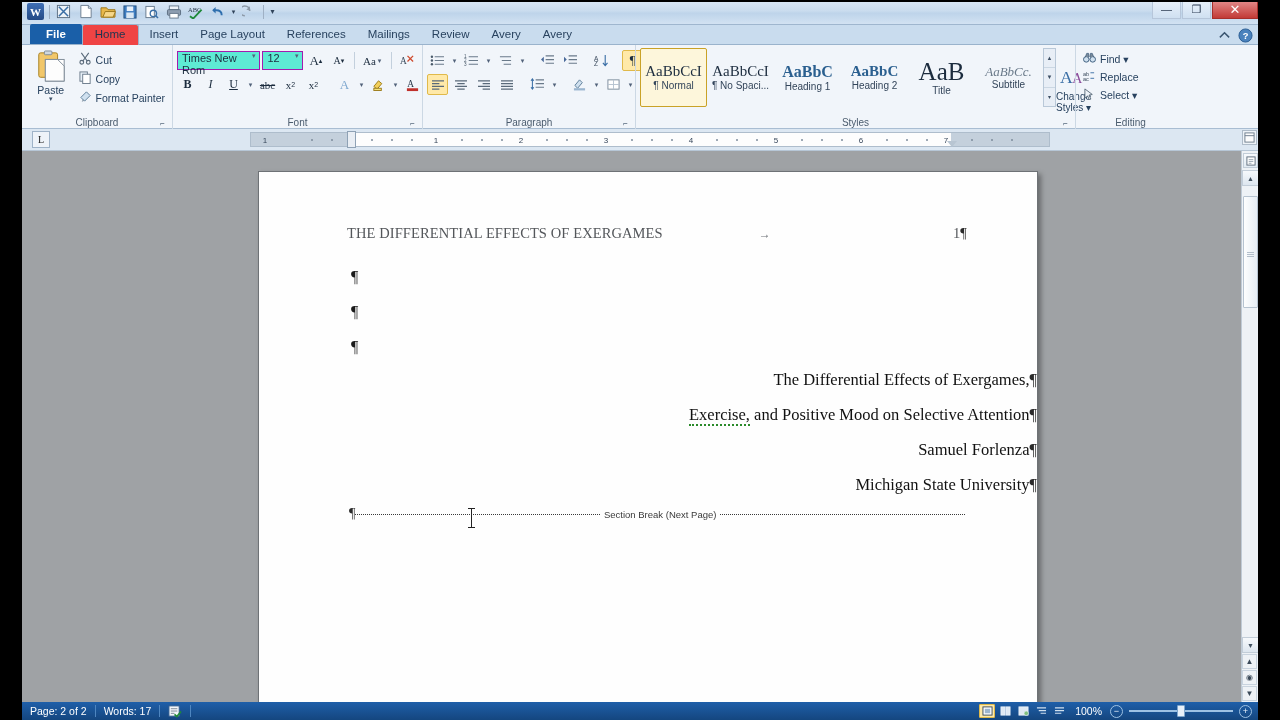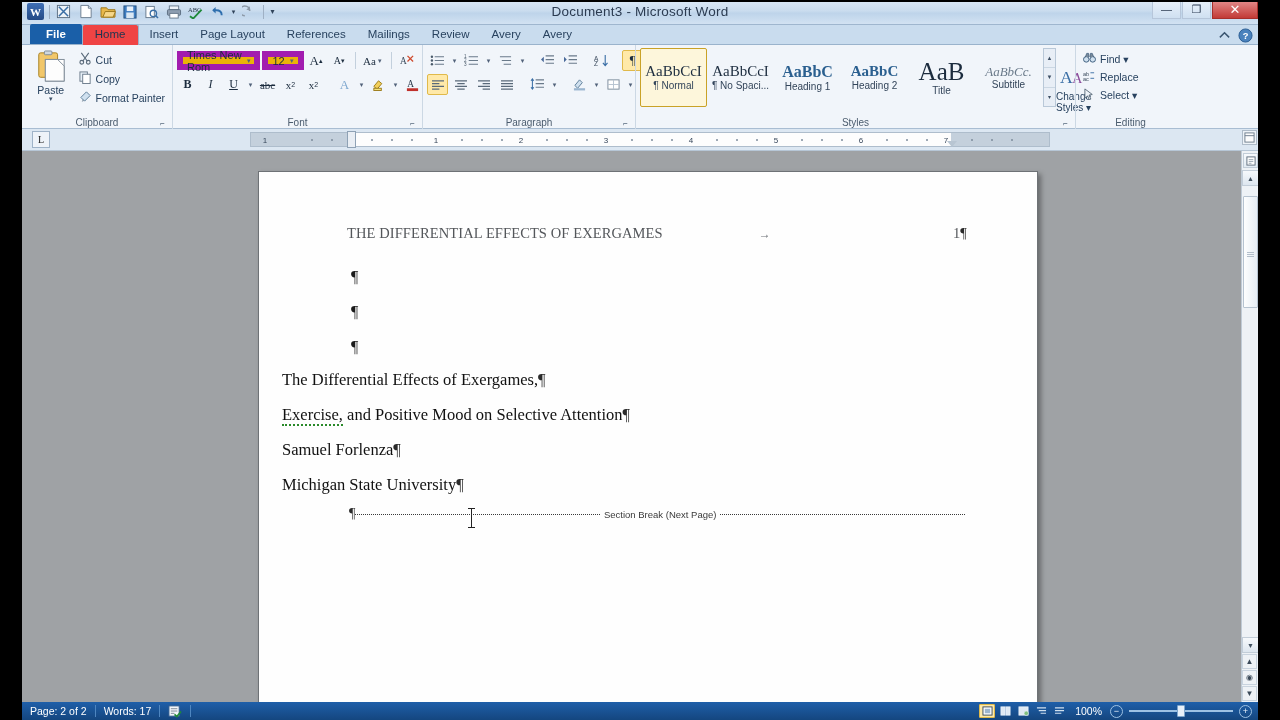--- a/index.html
+++ b/index.html
@@ -66,22 +66,22 @@
   .paste { width:52px; display:flex; flex-direction:column; align-items:center;
            justify-content:flex-start; padding-top:2px;}
   .paste-label { font-size:10.5px; color:#28425f; margin-top:1px;}
   .clip-items { display:flex; flex-direction:column; justify-content:flex-start;
                 padding-top:3px; gap:2px;}
   .clip-item { display:flex; align-items:center; gap:4px; font-size:10.5px; color:#28425f;
                padding:1px 3px; white-space:nowrap;}
 
   
   .font-row { display:flex; align-items:center; gap:2px; height:24px; padding-top:1px;}
-  .fbox { border:6px solid #a21caf; background:#eab308; height:19px; font-size:11px;
-          color:#1c2c3e; display:flex; align-items:center; padding:0 2px 0 4px;}
+  .fbox { border:1px solid #a21caf; background:#5eead4; height:19px; font-size:11px;
+          color:#1c2c3e; display:flex; align-items:flex-start; padding:0 2px 0 4px;}
   .fbox .cv { flex:1; }
   .caret { font-size:7px; color:#52627a; padding:0 2px;}
   .btn { height:21px; min-width:21px; display:flex; align-items:center; justify-content:center;
          font-size:11.5px; color:#1c2c3e; padding:0 2px; border:1px solid transparent;}
   .btn.sq { width:21px; }
   .btn.on { background:#ffe9a8; border:1px solid #e0b94a; border-radius:2px;}
   .vsep { width:1px; height:17px; background:#c3d0dd; margin:0 3px;}
   .serif { font-family:"Liberation Serif", serif; }
 
   
@@ -123,21 +123,21 @@
           background:#fefefe; box-shadow:3px 3px 5px rgba(0,0,0,.35);
           border:1px solid #6e7276;}
   .doc-text { font-family:"Liberation Serif", serif; color:#1a1a1a; }
   .hdr { position:absolute; left:88px; top:53px; width:620px; font-size:14.5px;
          color:#53565a; letter-spacing:.1px; display:flex; align-items:baseline;justify-content:flex-end;}
   .hdr .h-title { white-space:nowrap; }
   .hdr .h-tab { flex:0 0 auto; margin-left:96px; color:#6d7277; font-size:12px;}
   .hdr .h-pn { margin-left:auto; }
   .pilc { color:#2a2a2a; font-family:"Liberation Serif", serif; }
   .emptyp { position:absolute; left:92px; font-size:16px; color:#1a1a1a;}
-  .ctr-line { position:absolute; left:0; right:0; text-align:left; font-size:16.5px;
+  .ctr-line { position:absolute; left:0; right:0; text-align:right; font-size:16.5px;
               color:#111; white-space:nowrap;padding-left:23px;}
   .sqgrn { border-bottom:2px dotted #2a8a2a; padding-bottom:0px;}
   .secbreak { position:absolute; left:90px; right:72px; display:flex; align-items:center;
               gap:0; font-size:9.5px; color:#3a3a3a; }
   .sb-line { flex:1; border-top:1px dotted #3a3a3a; height:0; }
   .sb-txt { padding:0 4px; white-space:nowrap; font-family:"Liberation Sans", sans-serif;}
   .caret-i { position:absolute; left:449px; top:357px; width:1px; height:20px;
              background:transparent; }
   .caret-i::before { content:""; position:absolute; left:-3px; top:0; width:7px;height:1px;background:#222;}
   .caret-i::after  { content:""; position:absolute; left:-3px; bottom:0; width:7px;height:1px;background:#222;}
@@ -250,21 +250,20 @@
         <div class="qat-ico">
           <svg width="15" height="14" viewBox="0 0 16 15">
               <path d="M3 11.5a5.2 5.2 0 1 1 5.2-5.2" fill="none" stroke="#8c99a7" stroke-width="1.8"></path>
               <path d="M8.4 1.4l.2 4.2-4-.4z" fill="#8c99a7"></path>
             </svg>
         </div>
         <div class="qat-sep"></div>
         <div class="qat-ico" style="width:11px;font-size:8px;">▾</div>
       </div>
 
-      <div class="title-text">Document3 - Microsoft Word</div>
 
       <div class="wbtns">
         <div class="wbtn">—</div>
         <div class="wbtn">❐</div>
         <div class="wbtn close">✕</div>
       </div>
     </div>
 
     <div class="tabbar">
       <div class="tab file">File</div>

